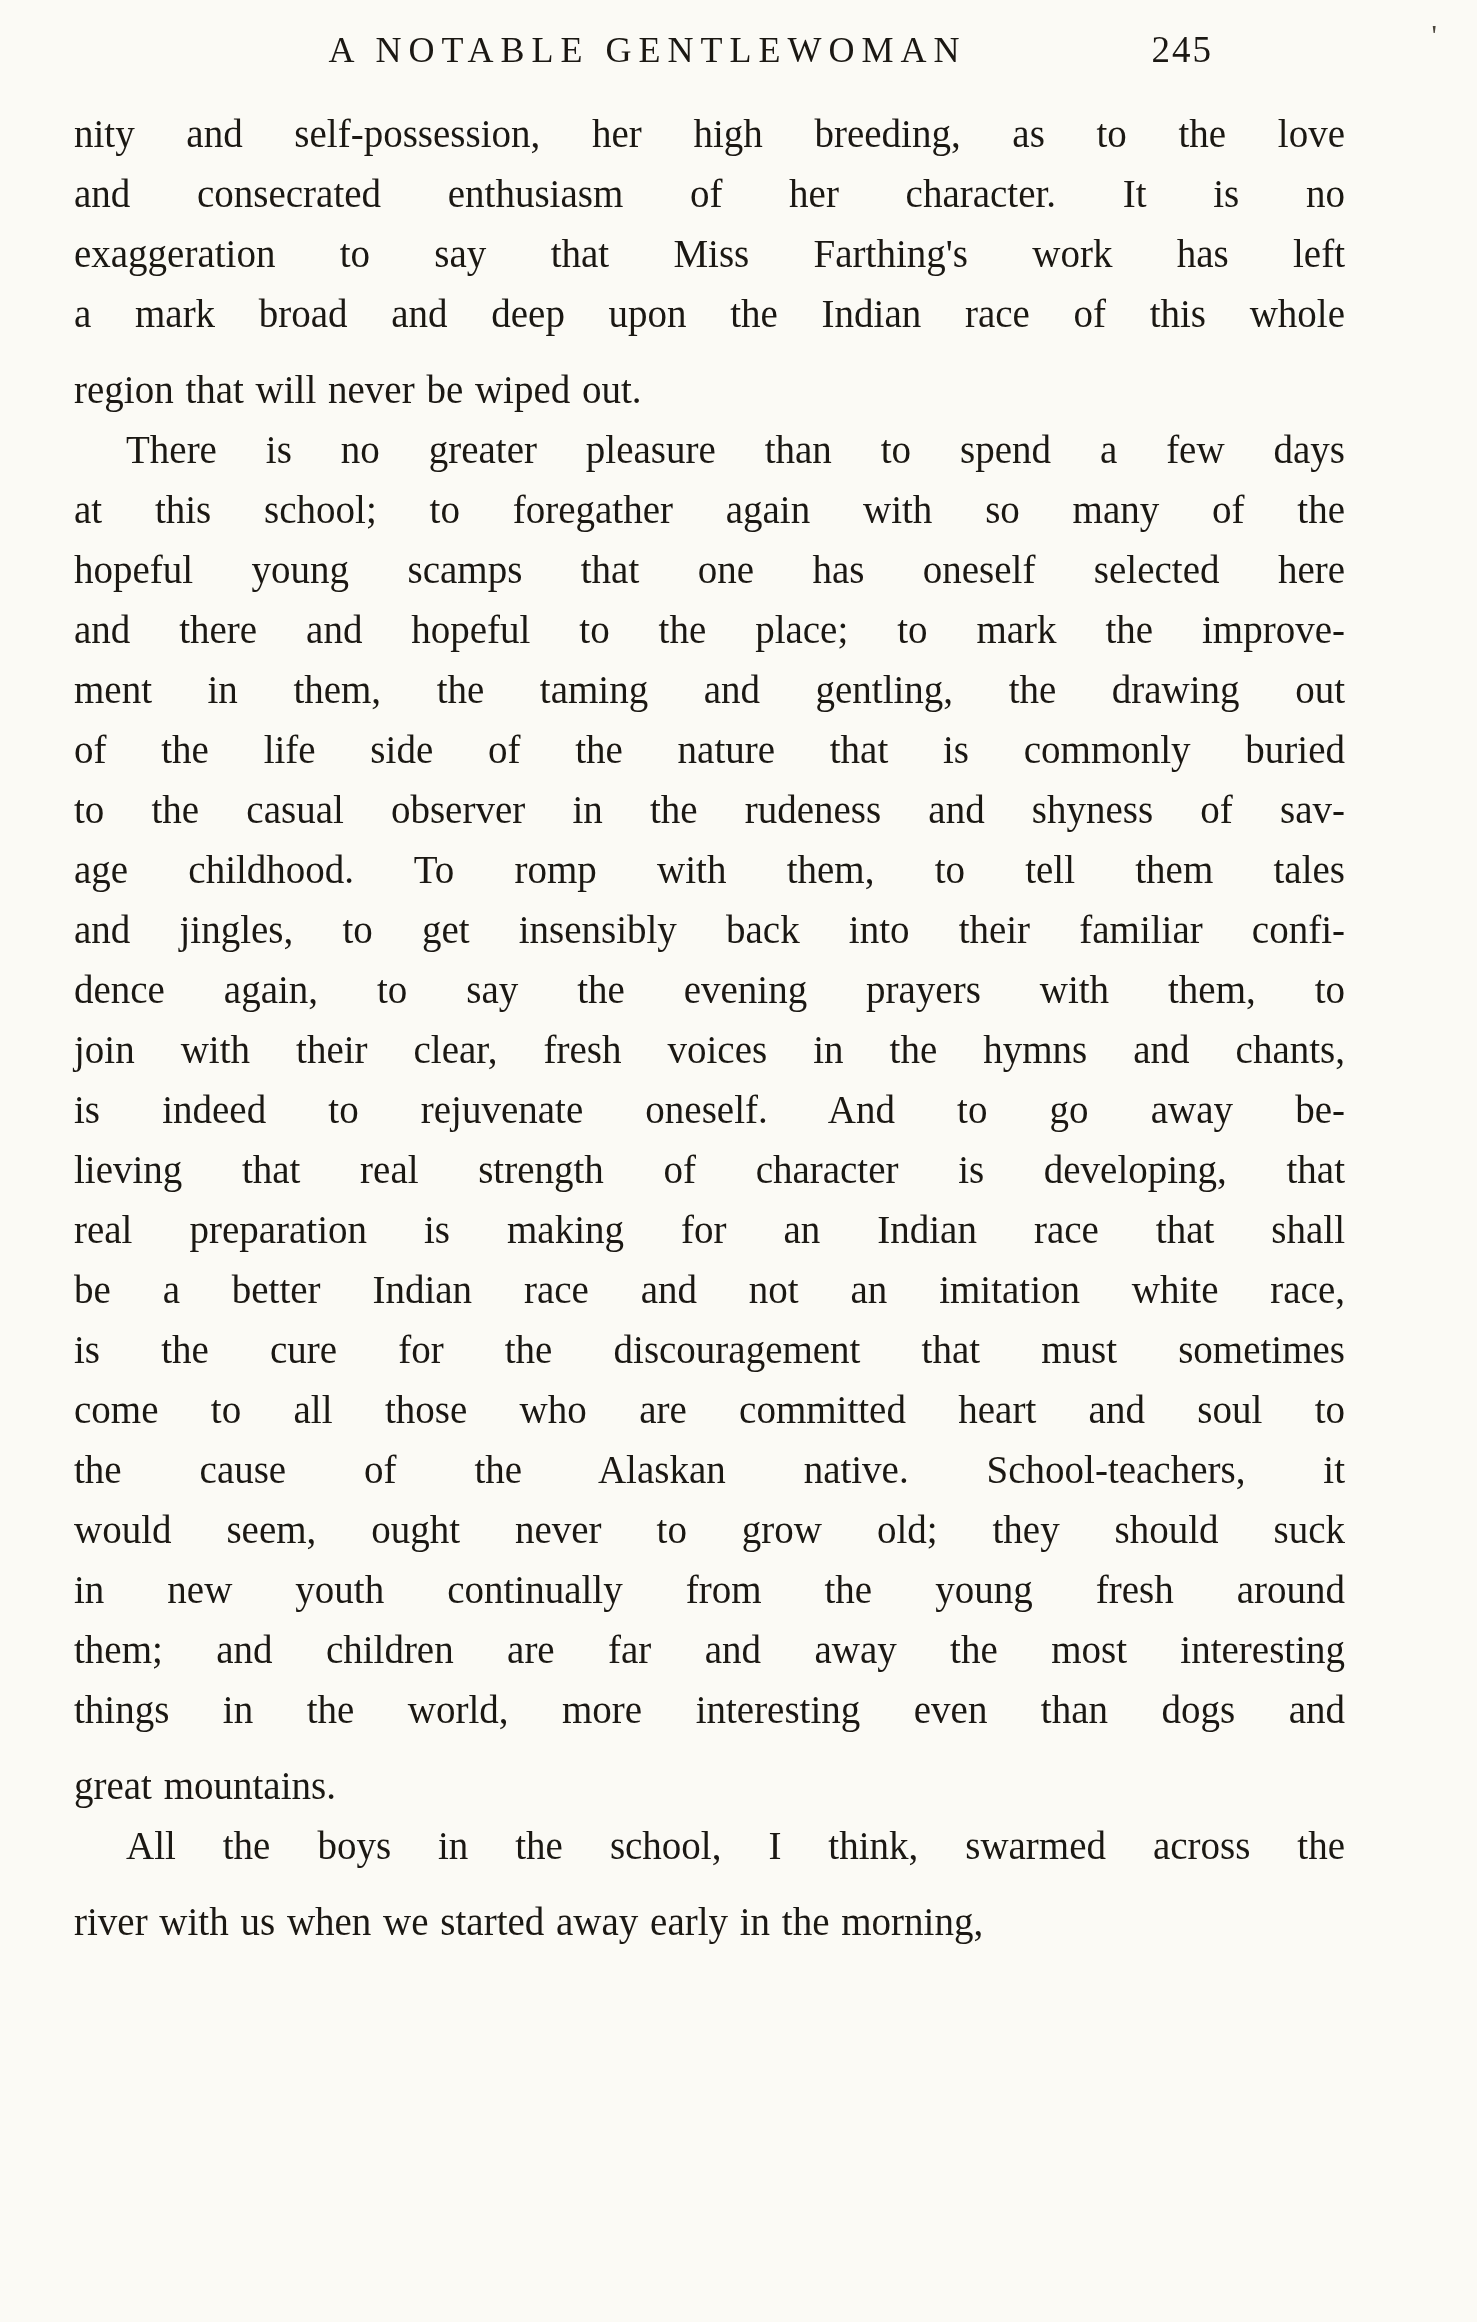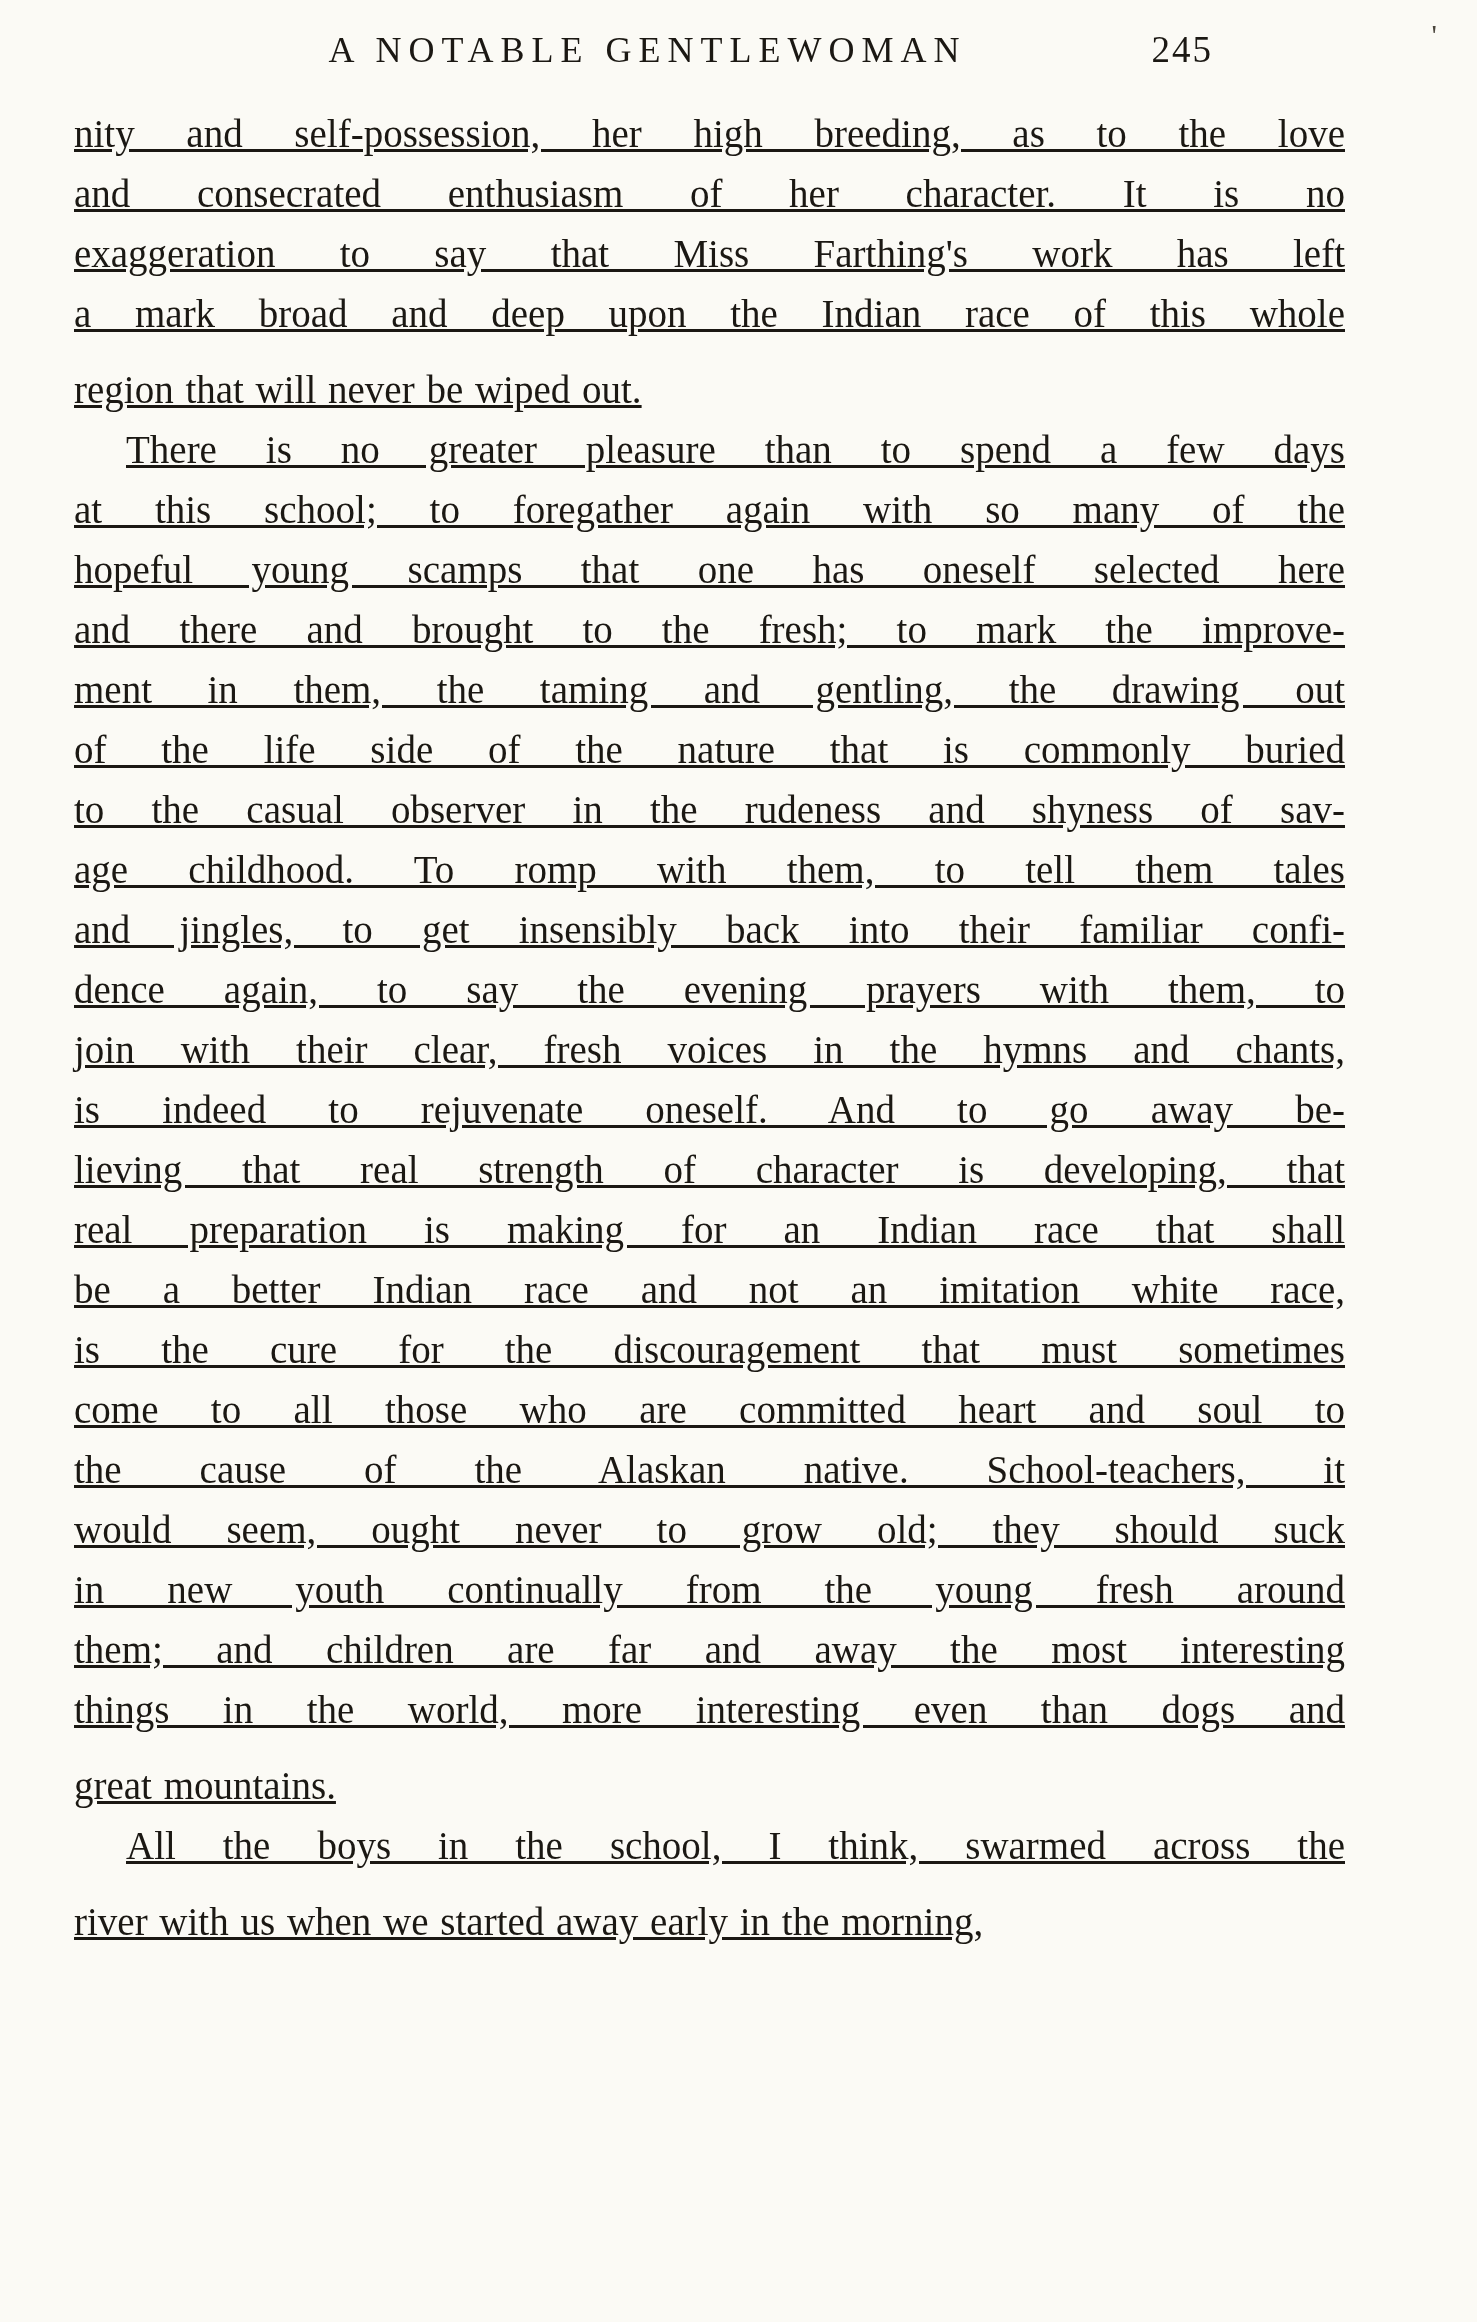--- a/index.html
+++ b/index.html
@@ -44,21 +44,20 @@
     font-size: 39px;
     line-height: 60px;
   }
   .paragraph {
     margin: 0;
   }
   .line {
     text-align: justify;
     text-align-last: justify;
     word-spacing: 2px;
-    text-decoration: underline;
   }
   .line.last {
     text-align-last: left;
     margin-top: 16px;
   }
   .line.indent {
     text-indent: 52px;
   }
   .scan-artifact {
     position: absolute;
@@ -82,21 +81,21 @@
         <div class="line">nity and self-possession, her high breeding, as to the love</div>
         <div class="line">and consecrated enthusiasm of her character. It is no</div>
         <div class="line">exaggeration to say that Miss Farthing's work has left</div>
         <div class="line">a mark broad and deep upon the Indian race of this whole</div>
         <div class="line last">region that will never be wiped out.</div>
       </div>
       <div class="paragraph">
         <div class="line indent">There is no greater pleasure than to spend a few days</div>
         <div class="line">at this school; to foregather again with so many of the</div>
         <div class="line">hopeful young scamps that one has oneself selected here</div>
-        <div class="line">and there and brought to the fresh; to mark the improve-</div>
+        <div class="line">and there and hopeful to the place; to mark the improve-</div>
         <div class="line">ment in them, the taming and gentling, the drawing out</div>
         <div class="line">of the life side of the nature that is commonly buried</div>
         <div class="line">to the casual observer in the rudeness and shyness of sav-</div>
         <div class="line">age childhood. To romp with them, to tell them tales</div>
         <div class="line">and jingles, to get insensibly back into their familiar confi-</div>
         <div class="line">dence again, to say the evening prayers with them, to</div>
         <div class="line">join with their clear, fresh voices in the hymns and chants,</div>
         <div class="line">is indeed to rejuvenate oneself. And to go away be-</div>
         <div class="line">lieving that real strength of character is developing, that</div>
         <div class="line">real preparation is making for an Indian race that shall</div>

